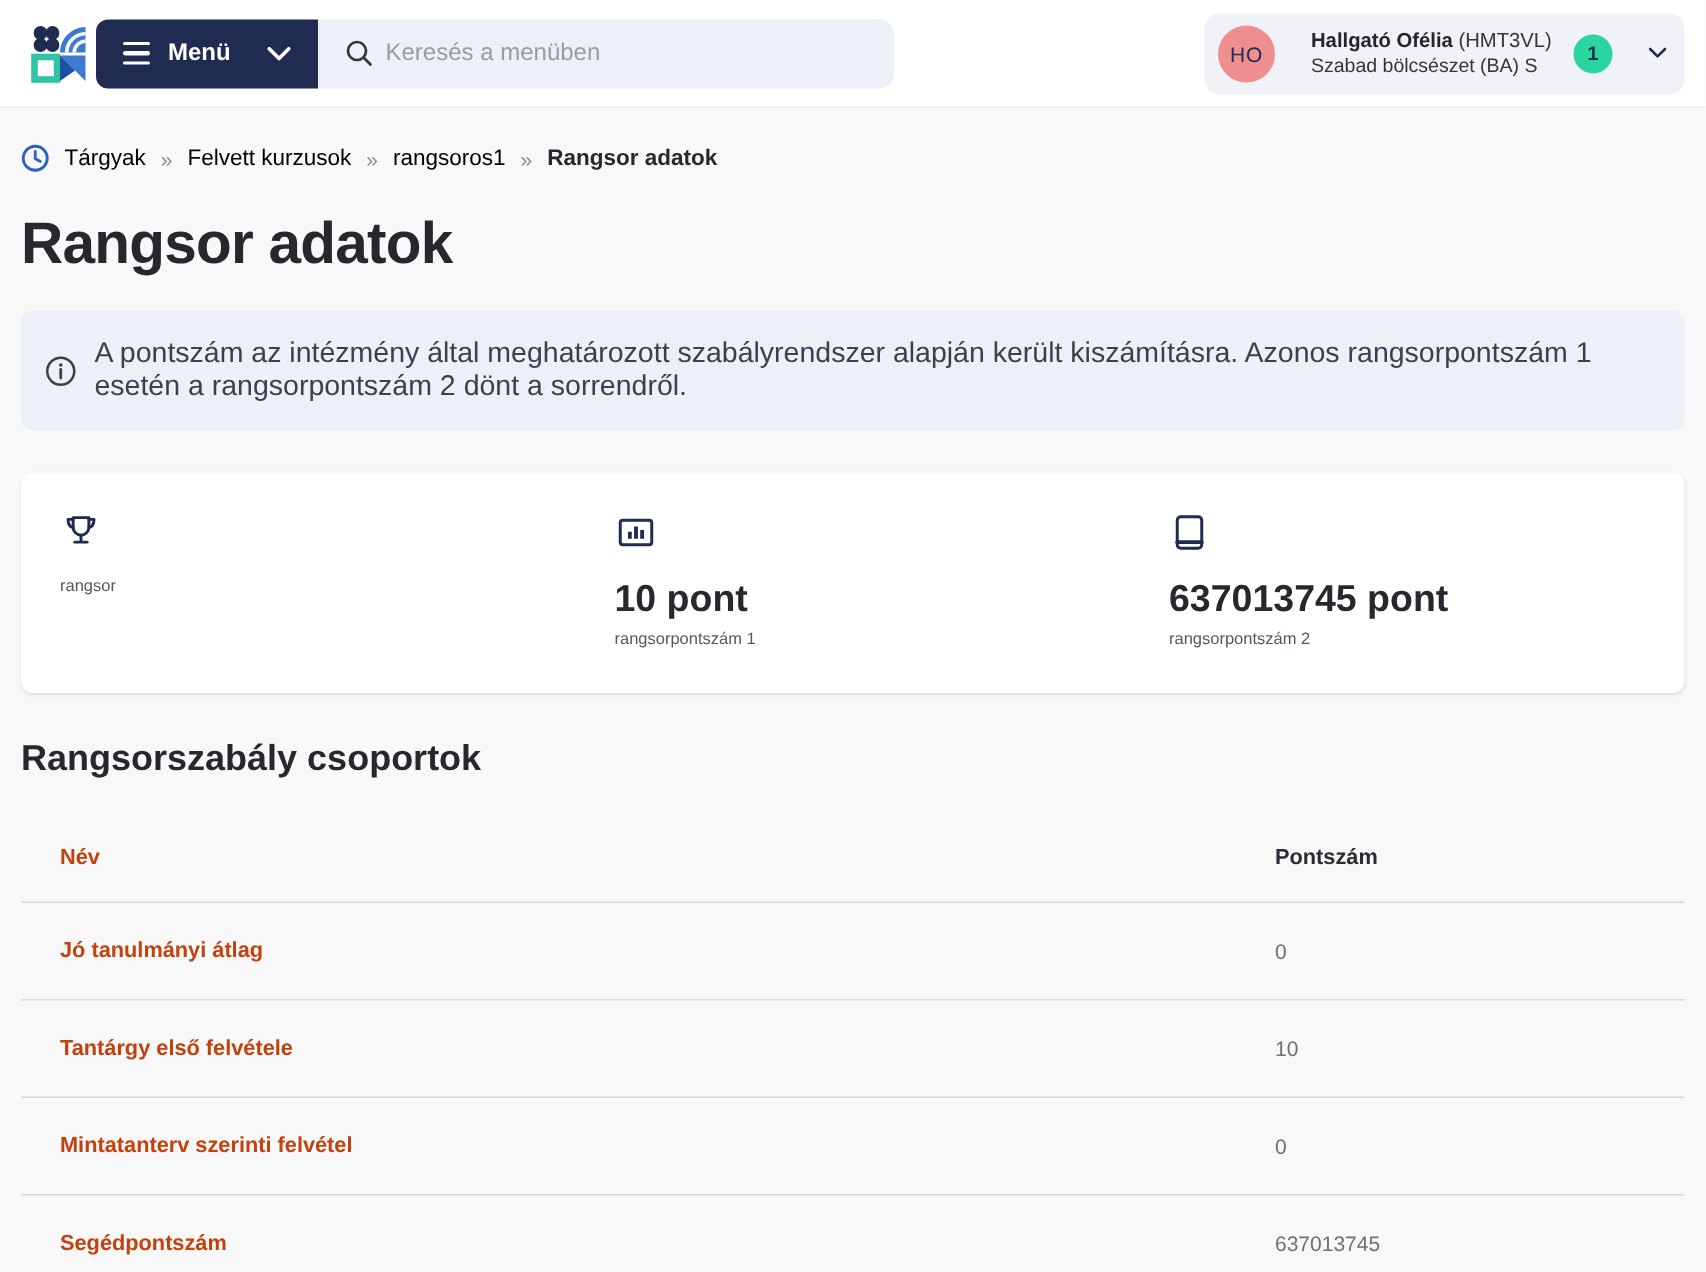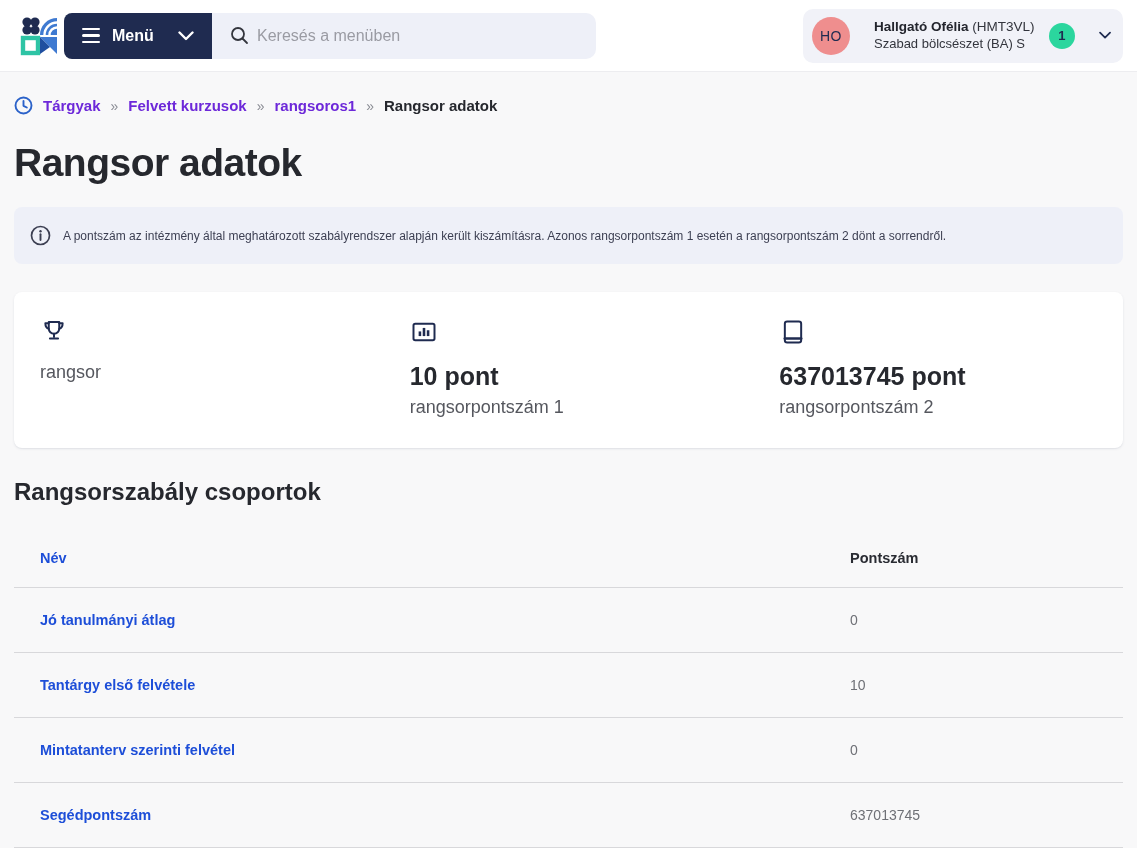--- a/index.html
+++ b/index.html
@@ -56,54 +56,54 @@
   .badge{
     width:26px; height:26px; border-radius:50%; background:#2bd69e;
     color:#1f2b50; font-size:13px; font-weight:bold;
     display:flex; align-items:center; justify-content:center; flex:0 0 auto;
   }
 
   
   .content{ padding:0 14px; }
 
   .breadcrumb{ display:flex; align-items:center; gap:10px; margin-top:24px; font-size:15px; }
-  .breadcrumb a{ color:#6d28d9; text-decoration:none; font-weight:700; cursor:pointer; }
+  .breadcrumb a{ color:#000000; text-decoration:none; font-weight:400; cursor:pointer; }
   .breadcrumb .sep{ color:#8a8c94; font-size:14px; }
   .breadcrumb .current{ color:#26282e; font-weight:bold; }
   .breadcrumb .clock{ display:flex; align-items:center; }
 
   h1.page-title{ margin-top:26px; font-size:39px; font-weight:800; letter-spacing:-0.5px; color:#26282e; }
 
   .info-banner{
     margin-top:22px; background:#eef0f8; border-radius:8px;
     display:flex; align-items:center; gap:12px; padding:18px 16px;
-    font-size:12px; color:#3c3f52;
+    font-size:19px; color:#3c3f52;
   }
   .info-banner svg{ flex:0 0 auto; }
 
   .stats-card{
     margin-top:28px; background:#fff; border-radius:8px;
     box-shadow:0 1px 3px rgba(30,40,80,.08), 0 1px 1px rgba(30,40,80,.04);
     display:grid; grid-template-columns:1fr 1fr 1fr;
     padding:26px 0 30px 0; min-height:140px;
   }
   .stat{ padding-left:26px; }
   .stat .icon{ height:30px; margin-bottom:14px; }
   .stat .value{ font-size:25px; font-weight:800; color:#26282e; margin-bottom:6px; }
-  .stat .label{ font-size:18px; color:#55575e; }
+  .stat .label{ font-size:11px; color:#55575e; }
 
   h2.section-title{ margin-top:30px; font-size:24px; font-weight:800; color:#26282e; }
 
   .table{ margin-top:22px; }
   .trow{
     display:grid; grid-template-columns:810px 1fr; align-items:center;
     padding-left:26px; height:65px; border-bottom:1px solid #d8d8db;
   }
   .trow.head{ height:60px; }
-  .trow .c-name{ font-size:14.5px; font-weight:bold; color:#1d4ed8; }
+  .trow .c-name{ font-size:14.5px; font-weight:bold; color:#c2410c; }
   .trow .c-score{ font-size:14px; color:#6e7076; }
   .trow.head .c-score{ font-size:14.5px; font-weight:bold; color:#2a2c33; }
 </style>
 </head>
 <body>
 
 <header class="app-header">
   <div class="logo">
     <svg width="44" height="44" viewBox="0 0 44 44">
       <circle cx="13" cy="8" r="4.6" fill="#1f2b50"></circle>

